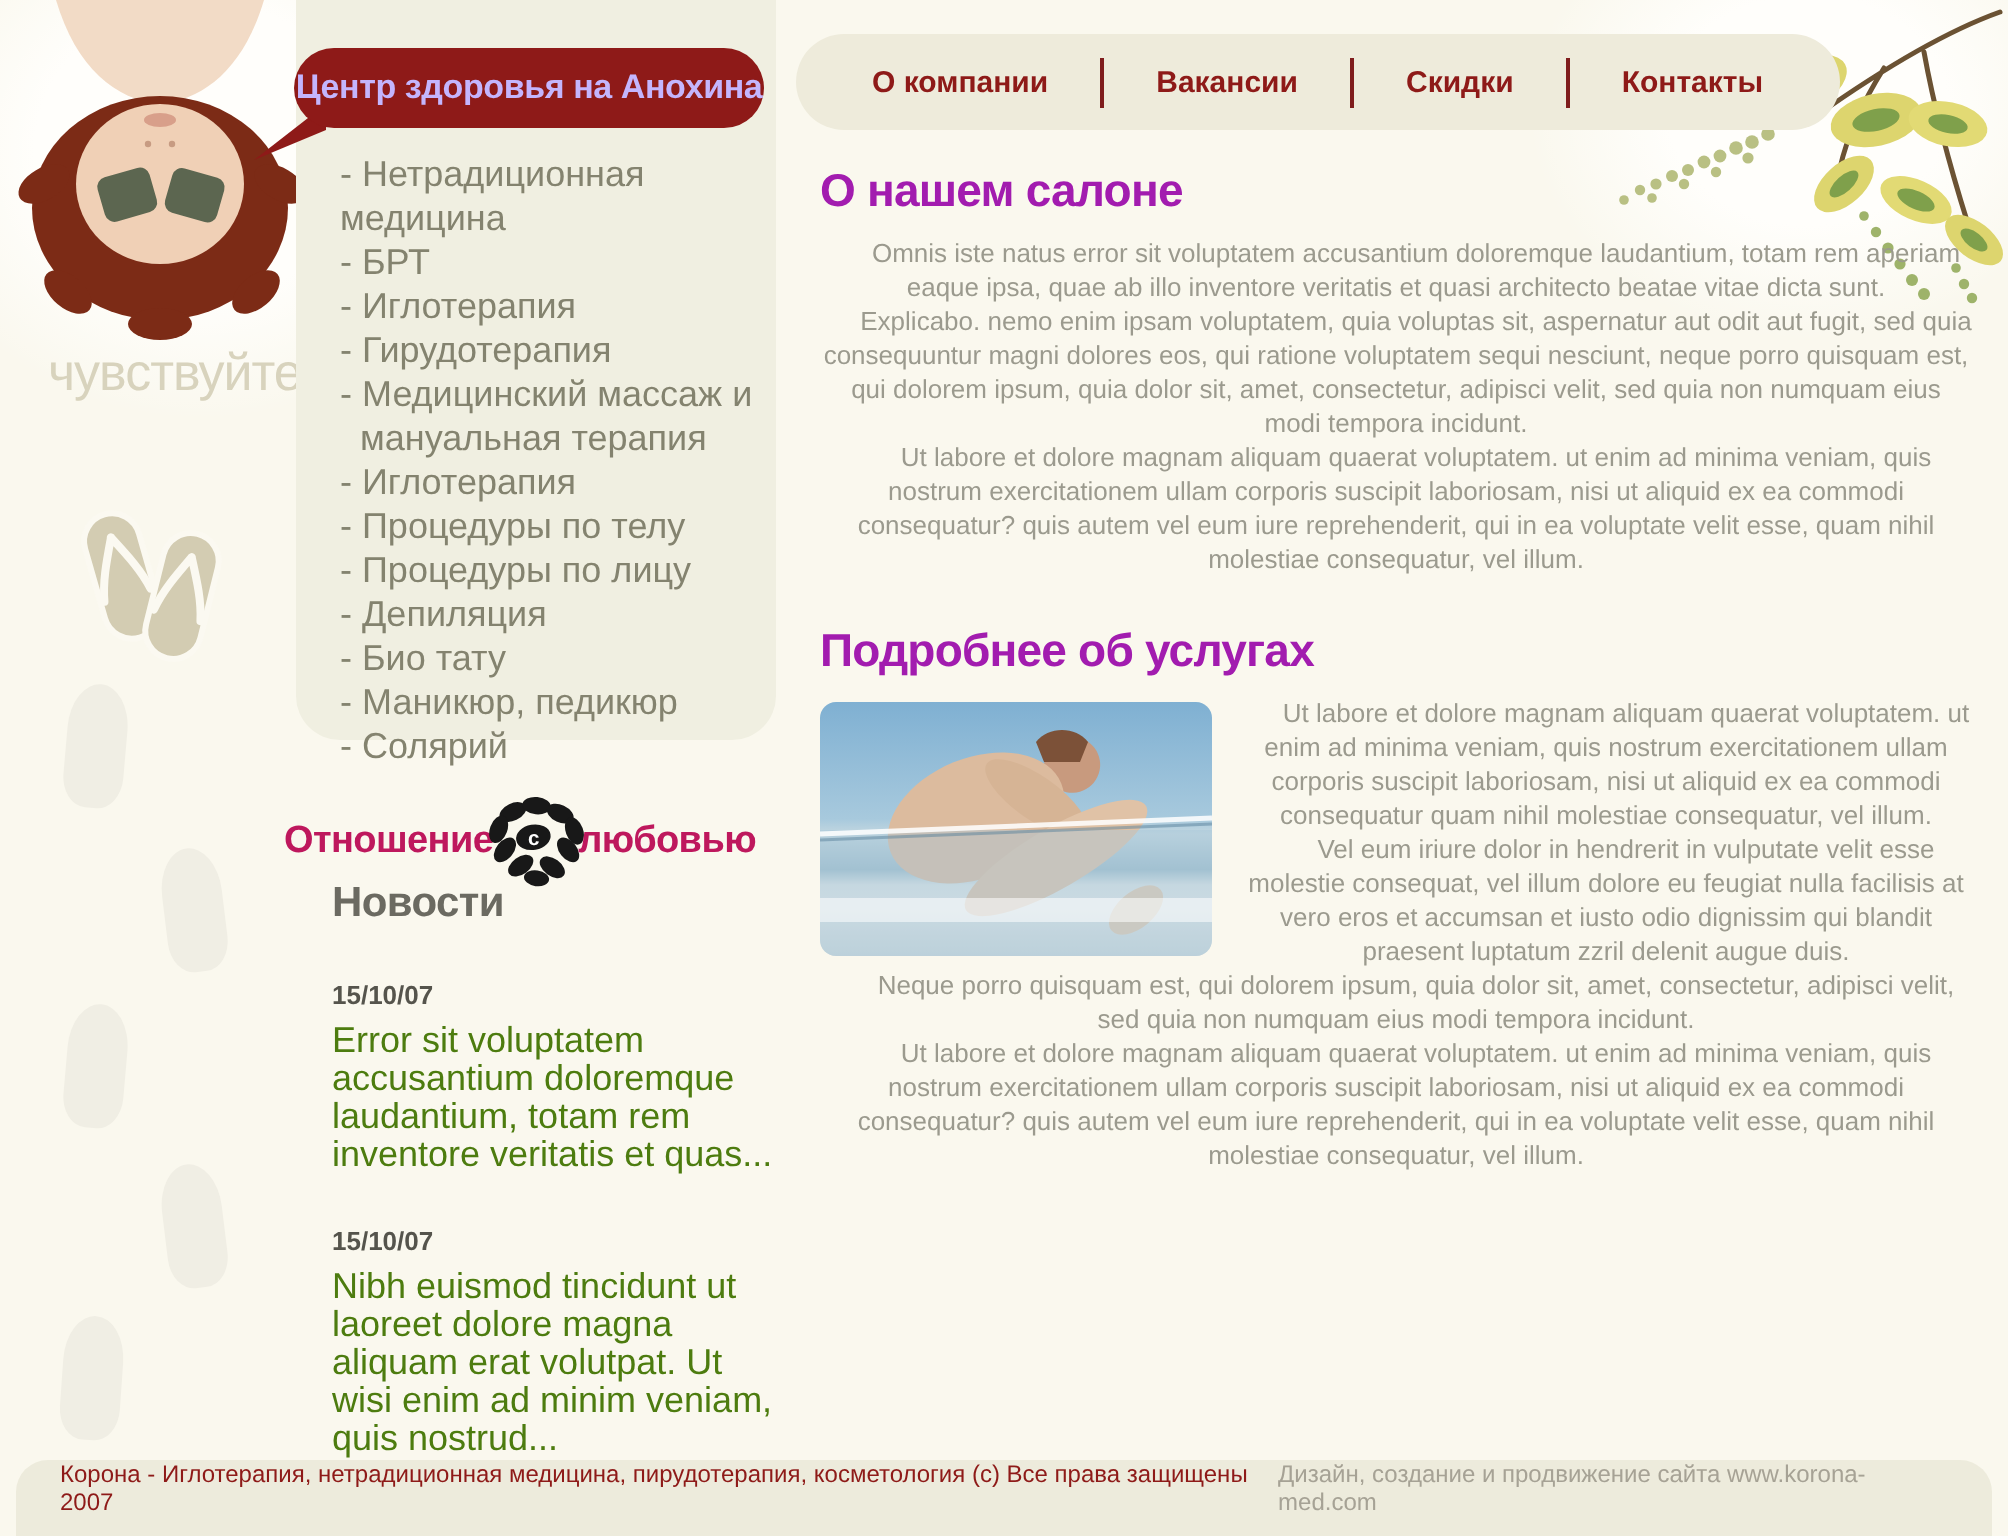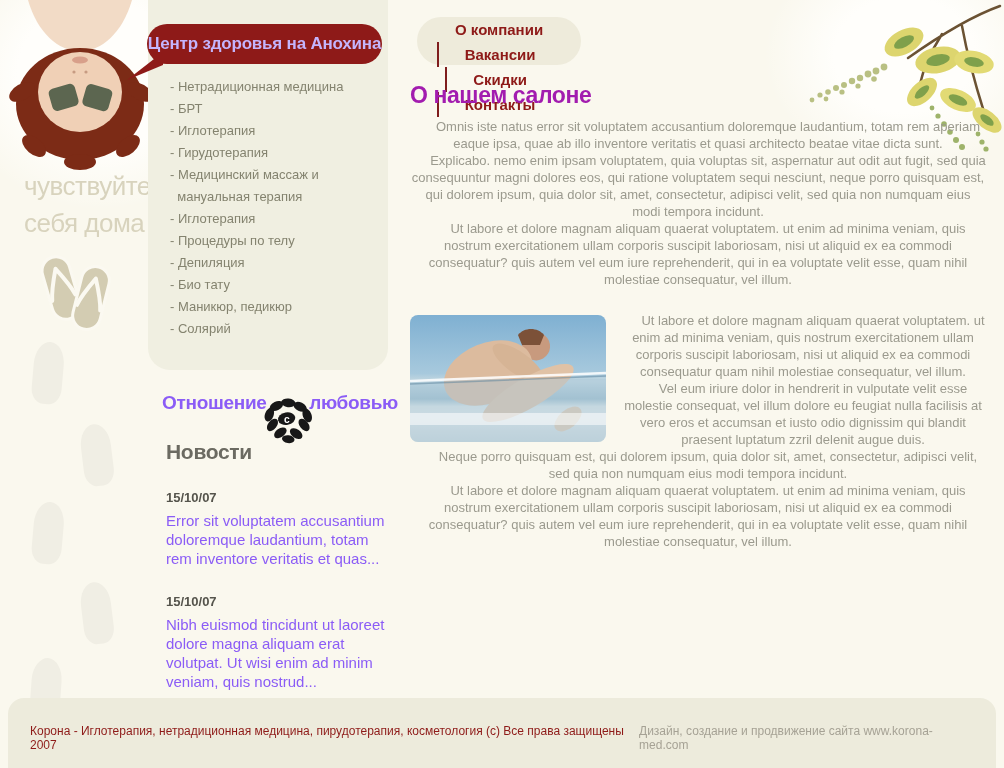--- a/index.html
+++ b/index.html
@@ -31,55 +31,55 @@
 
   
   .side-panel{position:absolute;left:148px;top:0;width:240px;height:370px;background:#f0efe1;
     border-radius:0 0 22px 22px;z-index:1;}
   .banner{position:absolute;left:147px;top:24px;width:235px;height:40px;background:#8e1a18;
     border-radius:20px;color:#c4b5fd;font-weight:bold;font-size:17px;display:flex;align-items:center;
     justify-content:center;z-index:3;cursor:pointer;letter-spacing:-0.2px;}
   .banner-tail{position:absolute;left:127px;top:52px;z-index:2;}
 
   .menu{position:absolute;left:170px;top:76px;width:212px;z-index:2;}
-  .menu-item{font-size:13px;line-height:22px;color:#84836f;cursor:pointer;}
-
-  
-  .nav{position:absolute;left:417px;top:17px;height:48px;background:#eeebdb;border-radius:24px;
-    display:flex;align-items:center;padding:0 12px;z-index:2;flex-direction:column;}
+  .menu-item{font-size:18px;line-height:22px;color:#84836f;cursor:pointer;}
+
+  
+  .nav{position:absolute;left:398px;top:17px;height:48px;background:#eeebdb;border-radius:24px;
+    display:flex;align-items:center;padding:0 12px;z-index:2;}
   .nav-item{padding:4px 26px;color:#8e1a18;font-weight:bold;font-size:15px;cursor:pointer;white-space:nowrap;}
   .nav-item + .nav-item{border-left:2px solid #7f1d1d;}
 
   
   .plant-art{position:absolute;left:782px;top:0;width:222px;height:152px;z-index:1;}
 
   
   .main{position:absolute;left:410px;top:82px;width:576px;z-index:2;}
   .section-title{font-size:23px;font-weight:bold;color:#a21caf;margin:0 0 9px 0;letter-spacing:-0.4px;}
   .services{margin-top:24px;}
   p.body{font-size:13px;line-height:17px;color:#9b9a8e;margin:0;text-indent:20px;text-align:center;}
   .service-photo{float:left;width:196px;height:127px;border-radius:8px;overflow:hidden;position:relative;
     margin:3px 14px 4px 0;background:linear-gradient(180deg,#7fb0d2 0%,#a7c9dd 46%,#c3d7e0 52%,
     #9dbccb 66%,#dde5e6 72%,#e6eaea 80%,#ccd8db 100%);}
   .service-photo svg{position:absolute;left:0;top:0;}
 
   
-  .logo{position:absolute;left:162px;top:392px;width:236px;display:flex;
-    justify-content:center;z-index:2;font-size:19px;font-weight:bold;color:#8b5cf6;letter-spacing:-0.3px;}
+  .logo{position:absolute;left:142px;top:392px;width:236px;display:flex;align-items:center;
+    justify-content:center;z-index:2;font-size:19px;font-weight:bold;color:#be185d;letter-spacing:-0.3px;}
   .logo svg{margin:0 -4px;}
   .news{position:absolute;left:166px;top:440px;width:224px;z-index:2;}
   .news-title{font-size:21px;font-weight:bold;color:#6b6a61;margin:0 0 26px 0;letter-spacing:-0.3px;}
   .news-item{margin-bottom:26px;}
   .news-date{font-size:13px;font-weight:bold;color:#55544c;margin-bottom:6px;}
-  .news-text{font-size:15px;line-height:19px;color:#8b5cf6;}
+  .news-text{font-size:18px;line-height:19px;color:#4d7c0f;}
 
   
   .footer{position:absolute;left:8px;right:8px;bottom:0;height:38px;background:#edebdc;
-    border-radius:16px 16px 0 0;display:flex;align-items:flex-end;justify-content:space-between;
-    padding:16px 22px;z-index:2;}
+    border-radius:16px 16px 0 0;display:flex;align-items:flex-start;justify-content:space-between;
+    padding:0 22px;z-index:2;}
   .footer-left{color:#8e1a18;font-size:12px;}
   .footer-right{color:#a6a295;font-size:12px;cursor:pointer;}
 </style>
 </head>
 <body>
 
 <div class="page">
 
   <div class="white-glow"></div>
   <div class="white-glow-r"></div>
@@ -97,21 +97,20 @@
       <ellipse cx="80" cy="60" rx="8" ry="3.5" fill="#d89f8a"></ellipse>
       <circle cx="74" cy="72" r="1.6" fill="#c79b82"></circle>
       <circle cx="86" cy="72" r="1.6" fill="#c79b82"></circle>
       <rect x="50" y="86" width="27" height="23" rx="5" fill="#5c6650" transform="rotate(-16 63 97)"></rect>
       <rect x="84" y="86" width="27" height="23" rx="5" fill="#5c6650" transform="rotate(16 97 97)"></rect>
     </svg>
   </div>
 
   <div class="tagline">
     <div>чувствуйте</div>
-    <div>себя дома</div>
   </div>
 
   <div class="slippers">
     <svg width="84" height="96" viewBox="0 0 84 96">
       <g transform="rotate(-16 27 46)">
         <rect x="13" y="14" width="28" height="64" rx="14" fill="#d3ccb2" stroke="#fbf9f1" stroke-width="3"></rect>
         <path d="M27,26 C21,38 17,46 15,56 M27,26 C33,38 37,46 39,56" fill="none" stroke="#fbf9f1" stroke-width="4" stroke-linecap="round"></path>
       </g>
       <g transform="rotate(14 57 56)">
         <rect x="43" y="24" width="28" height="64" rx="14" fill="#d3ccb2" stroke="#fbf9f1" stroke-width="3"></rect>
@@ -147,20 +146,21 @@
       <div class="menu-item">- Гирудотерапия</div>
 
       <div class="menu-item">- Медицинский массаж и</div>
 
       <div class="menu-item">&nbsp;&nbsp;мануальная терапия</div>
 
       <div class="menu-item">- Иглотерапия</div>
 
       <div class="menu-item">- Процедуры по телу</div>
 
+      <div class="menu-item">- Процедуры по лицу</div>
 
       <div class="menu-item">- Депиляция</div>
 
       <div class="menu-item">- Био тату</div>
 
       <div class="menu-item">- Маникюр, педикюр</div>
 
       <div class="menu-item">- Солярий</div>
     </div>
 
@@ -228,20 +228,21 @@
       <div>
 
           <p class="body">Omnis iste natus error sit voluptatem accusantium doloremque laudantium, totam rem aperiam eaque ipsa, quae ab illo inventore veritatis et quasi architecto beatae vitae dicta sunt.</p>
 
           <p class="body">Explicabo. nemo enim ipsam voluptatem, quia voluptas sit, aspernatur aut odit aut fugit, sed quia consequuntur magni dolores eos, qui ratione voluptatem sequi nesciunt, neque porro quisquam est, qui dolorem ipsum, quia dolor sit, amet, consectetur, adipisci velit, sed quia non numquam eius modi tempora incidunt.</p>
 
           <p class="body">Ut labore et dolore magnam aliquam quaerat voluptatem. ut enim ad minima veniam, quis nostrum exercitationem ullam corporis suscipit laboriosam, nisi ut aliquid ex ea commodi consequatur? quis autem vel eum iure reprehenderit, qui in ea voluptate velit esse, quam nihil molestiae consequatur, vel illum.</p>
         </div>
     </div>
     <div class="services">
+      <h2 class="section-title">Подробнее об услугах</h2>
       <div class="service-photo">
         <svg width="196" height="127" viewBox="0 0 196 127">
           <path d="M122,18 a14,14 0 1 1 -2,26 a14,14 0 0 1 2,-26" fill="#c89a7e"></path>
           <path d="M108,20 C114,12 128,12 134,20 L130,30 L112,30 Z" fill="#7c5138"></path>
           <ellipse cx="78" cy="58" rx="46" ry="30" fill="#dcbb9e" transform="rotate(-22 78 58)"></ellipse>
           <ellipse cx="108" cy="48" rx="30" ry="11" fill="#d6b495" transform="rotate(35 108 48)"></ellipse>
           <ellipse cx="118" cy="78" rx="52" ry="15" fill="#e0c2a6" transform="rotate(-30 118 78)"></ellipse>
           <ellipse cx="158" cy="104" rx="16" ry="9" fill="#e6cbb0" transform="rotate(-40 158 104)"></ellipse>
           <rect x="0" y="64" width="196" height="63" fill="rgba(168,200,218,0.45)"></rect>
           <path d="M0,66 L196,58" stroke="rgba(255,255,255,0.85)" stroke-width="2.5" fill="none"></path>

